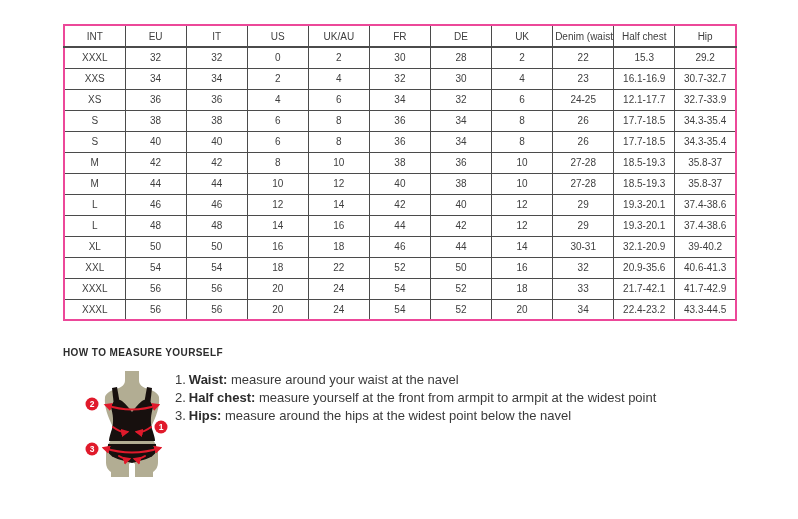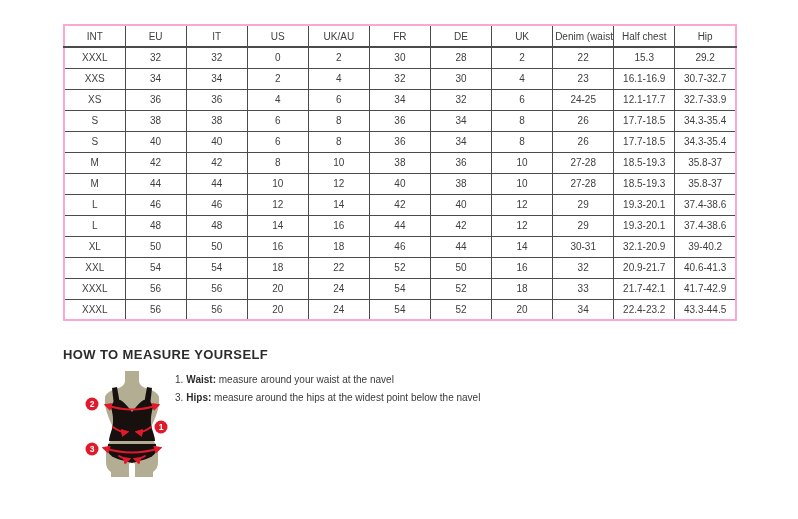--- a/index.html
+++ b/index.html
@@ -14,21 +14,21 @@
   }
 
   
   table.size-table {
     position: absolute;
     left: 63px;
     top: 24px;
     width: 674px;
     border-collapse: collapse;
     table-layout: fixed;
-    border: 2px solid #f9a8d4;
+    border: 2px solid #ec4899;
   }
   table.size-table th,
   table.size-table td {
     border: 1px solid #4b4b4b;
     height: 21px;
     font-size: 10px;
     font-weight: normal;
     color: #3e3e3e;
     text-align: center;
     vertical-align: middle;
@@ -39,40 +39,40 @@
   table.size-table thead th {
     border-bottom-width: 2px;
     height: 22px;
   }
 
   
   .measure-title {
     position: absolute;
     left: 63px;
     top: 347px;
-    font-size: 13px;
+    font-size: 10px;
     font-weight: bold;
     letter-spacing: 0.4px;
     color: #2c2c2c;
   }
   .mannequin-wrap {
     position: absolute;
     left: 84px;
     top: 367px;
     width: 120px;
     height: 124px;
   }
   ol.measure-steps {
     position: absolute;
     left: 175px;
     top: 374px;
     list-style: none;
   }
   ol.measure-steps li {
-    font-size: 10px;
+    font-size: 13px;
     line-height: 11px;
     color: #3a3a3a;
     margin-bottom: 7px;
     white-space: nowrap;
   }
   ol.measure-steps .step-num { margin-right: 3px; }
   ol.measure-steps b { color: #2c2c2c; }
 </style>
 </head>
 <body>
@@ -229,21 +229,21 @@
         <tr>
           <td>XXL</td>
           <td>54</td>
           <td>54</td>
           <td>18</td>
           <td>22</td>
           <td>52</td>
           <td>50</td>
           <td>16</td>
           <td>32</td>
-          <td>20.9-21.7</td>
+          <td>20.9-35.6</td>
           <td>40.6-41.3</td>
         </tr>
         <tr>
           <td>XXXL</td>
           <td>56</td>
           <td>56</td>
           <td>20</td>
           <td>24</td>
           <td>54</td>
           <td>52</td>
@@ -342,17 +342,20 @@
         <text x="8" y="85" text-anchor="middle" font-size="8.5" font-weight="bold" fill="#ffffff">3</text>
       </g>
     </svg>
   </div>
 
   <ol class="measure-steps">
     <li>
       <span class="step-num">1.</span><b>Waist:</b><span> measure around your waist at the navel</span>
     </li>
     <li>
+      <span class="step-num">2.</span><b>Half chest:</b><span> measure yourself at the front from armpit to armpit at the widest point</span>
+    </li>
+    <li>
       <span class="step-num">3.</span><b>Hips:</b><span> measure around the hips at the widest point below the navel</span>
     </li>
   </ol>
 
 </div>
 
 </body></html>

